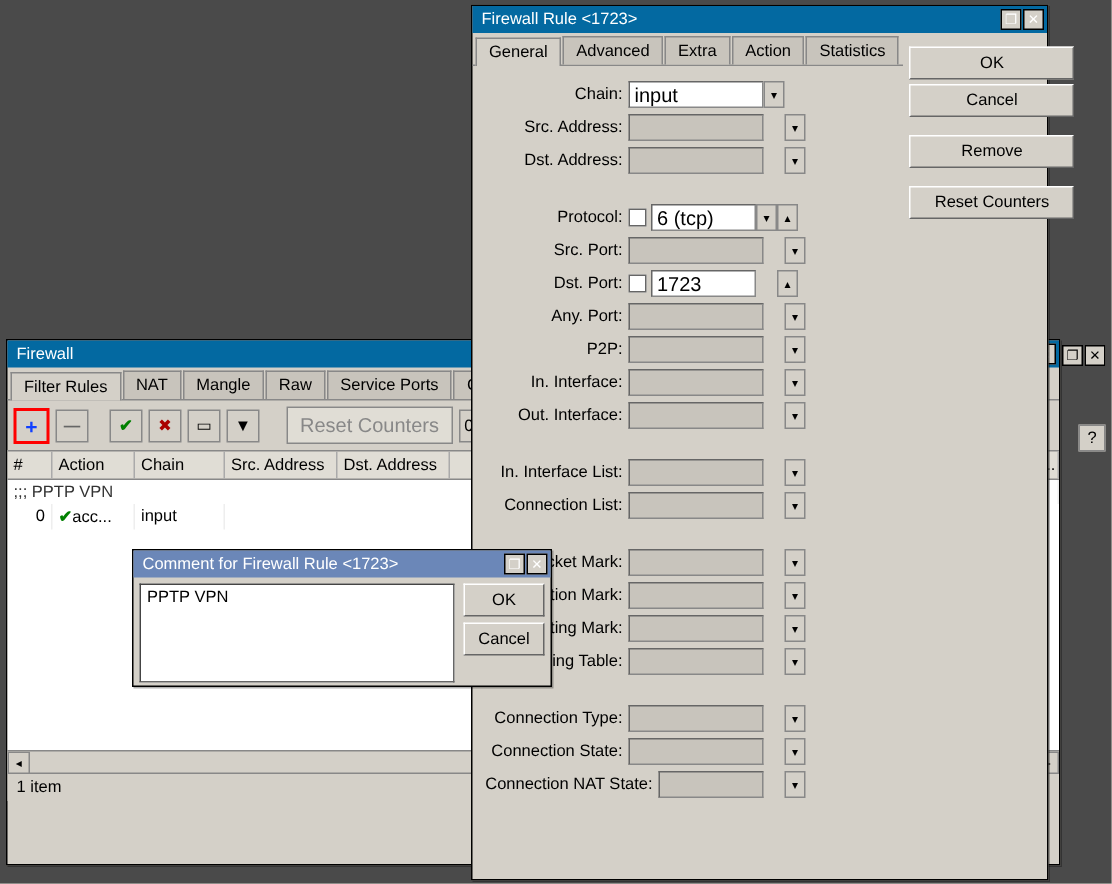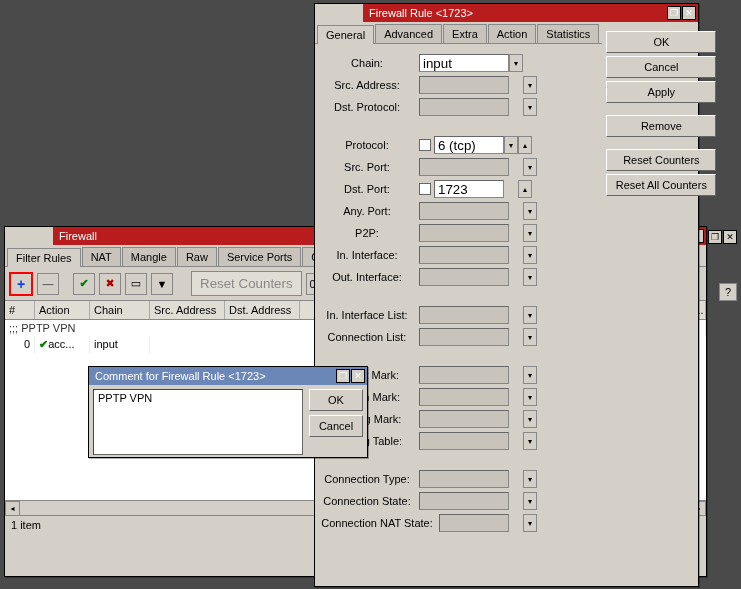--- a/index.html
+++ b/index.html
@@ -21,21 +21,21 @@
   }
   .titlebar {
     height: 18px;
     display: flex;
     align-items: center;
     padding: 0 2px 0 6px;
     color: #fff;
     font-size: 11px;
   }
   .titlebar.active { background: #6b87b8; gap: 13px; }
-  .titlebar.inactive { background: #b91c1c; margin-left: 48px; }
+  .titlebar.inactive { background: #0369a1; }
   .titlebar .title { flex: 1; }
   .winbtns { display: flex; gap: 1px; }
   .winbtn {
     width: 14px; height: 14px;
     background: #d4d0c8;
     border: 1px solid #000;
     display: flex; align-items: center; justify-content: center;
     font-size: 9px;
     cursor: pointer;
   }
@@ -67,21 +67,21 @@
   .grid { background:#fff; height:180px; overflow:auto;}
   .row { display:flex; }
   .cell { padding:2px 4px; border-right:1px solid #eee; overflow:hidden; white-space:nowrap;}
   .status { border-top:1px solid #888; padding:3px 6px; background:#d4d0c8;}
   .scrollbar-h { height:15px; background:#d4d0c8; border-top:1px solid #888; display:flex;}
   .sbtn { width:15px; height:15px; border:1px solid #888; background:#d4d0c8; display:flex;align-items:center;justify-content:center;font-size:8px;}
 
   
   .ruleform { padding: 6px 4px; }
   .frow { display:flex; align-items:center; margin:4px 0; }
-  .flabel { width:100px; text-align:center; padding-right:4px; }
+  .flabel { width:100px; text-align:right; padding-right:4px; }
   .finput {
     width:90px; height:18px;
     background:#c8c4bc;
     border:1px solid #888;
     border-top-color:#666; border-left-color:#666;
     padding:1px 3px;
   }
   .finput.white { background:#fff; }
   .dd { width:14px; height:18px; border:1px solid #888; background:#d4d0c8; display:flex;align-items:center;justify-content:center;font-size:8px; cursor:pointer;}
   .up { width:14px; height:18px; border:1px solid #888; background:#d4d0c8; display:flex;align-items:center;justify-content:center;font-size:8px;cursor:pointer;}
@@ -213,21 +213,21 @@
             <input class="finput white" value="input" style="">
             <div class="dd">▾</div>
           </div>
         <div class="frow">
             <span class="flabel">Src. Address:</span>
             <input class="finput" style="">
             <div style="width:14px"></div>
             <div class="up">▾</div>
           </div>
         <div class="frow">
-            <span class="flabel">Dst. Protocol:</span>
+            <span class="flabel">Dst. Address:</span>
             <input class="finput" style="">
             <div style="width:14px"></div>
             <div class="up">▾</div>
           </div>
         <div style="height:12px"></div>
         <div class="frow">
             <span class="flabel">Protocol:</span>
             <div class="cb"></div>
             <input class="finput white" style="width: 70px;" value="6 (tcp)">
             <div class="dd">▾</div>
@@ -325,26 +325,24 @@
             <span class="flabel" style="width:120px">Connection NAT State:</span>
             <input class="finput" style="width: 70px;">
             <div style="width:14px"></div>
             <div class="up">▾</div>
           </div>
       </div>
     </div>
     <div style="padding:6px 4px;">
       <div class="sidebtn">OK</div>
       <div class="sidebtn">Cancel</div>
-      <div class="sidebtn">Apply</div>
       <div style="height:6px"></div>
       <div class="sidebtn">Remove</div>
       <div style="height:6px"></div>
       <div class="sidebtn">Reset Counters</div>
-      <div class="sidebtn">Reset All Counters</div>
     </div>
   </div>
 </div>
 
 <div class="window" style="left:88px; top:366px; width:280px; height:92px;">
   <div class="titlebar active">
     <span class="title">Comment for Firewall Rule &lt;1723&gt;</span>
     <div class="winbtns">
       <div class="winbtn">❐</div>
       <div class="winbtn">✕</div>

